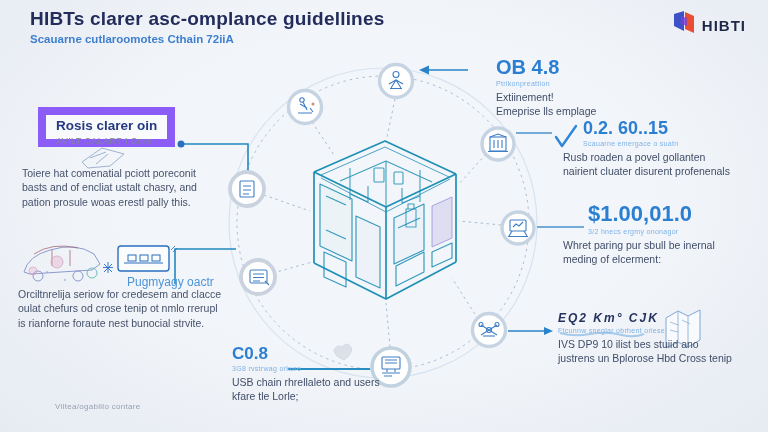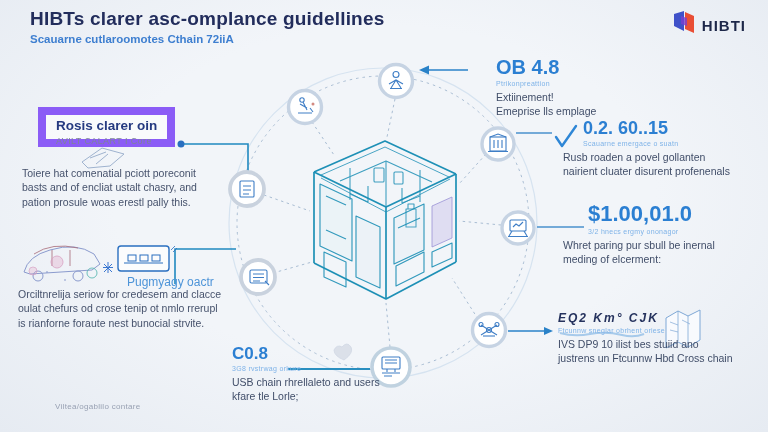--- a/index.html
+++ b/index.html
@@ -272,21 +272,21 @@
     <div>Whret paring pur sbull be inernal</div>
     <div>meding of elcerment:</div>
   </div>
 </div>
 
 <div class="abs scribble">
   <div class="co-value">EQ2 Km° CJK</div>
   <div class="co-caption">Ftcunnw sneglar obrhent oriese</div>
   <div class="co-body">
     <div>IVS DP9 10 ilist bes stuiid ano</div>
-    <div>justrens un Ftcunnw Hbd Cross chain</div>
+    <div>justrens un Bplorose Hbd Cross tenip</div>
   </div>
 </div>
 
 <div class="abs c08">
   <div class="co-value">C0.8</div>
   <div class="co-caption">3G8 rvstrwag orkure</div>
   <div class="co-body">
     <div>USB chain rhrellaleto and users</div>
     <div>kfare tle Lorle;</div>
   </div>

